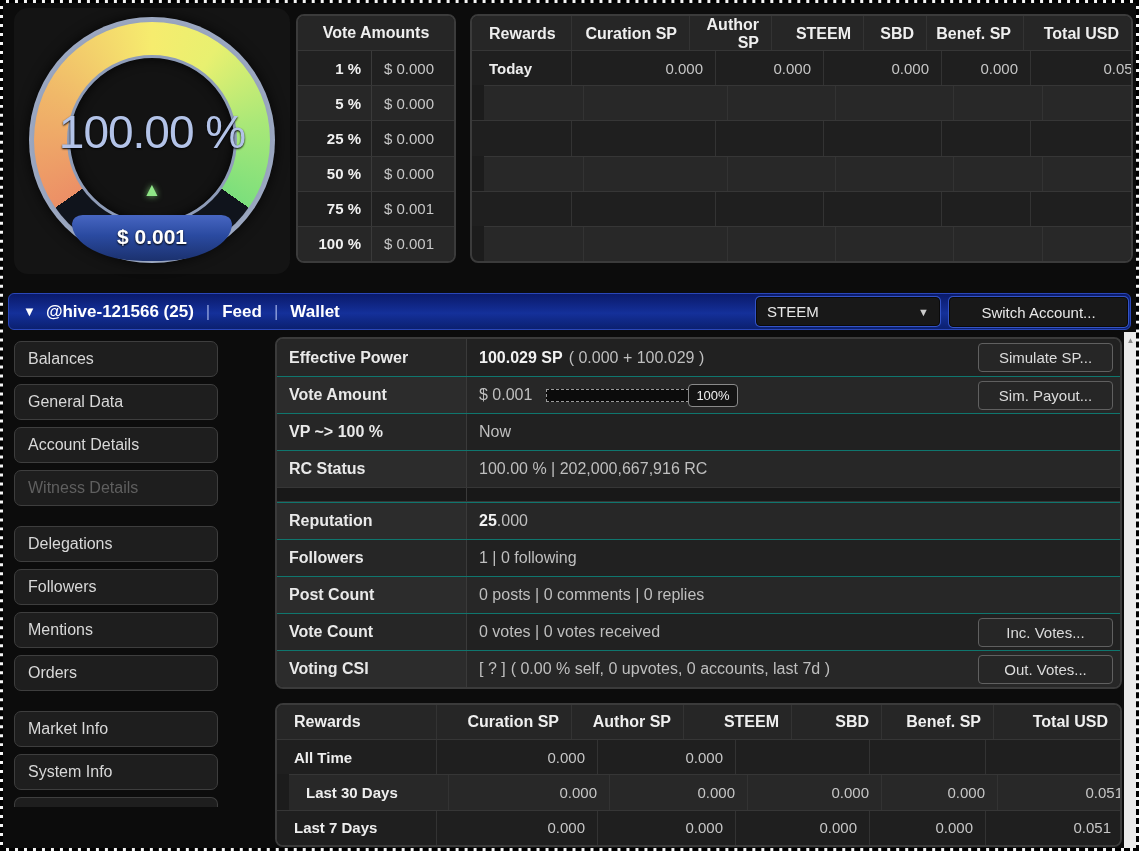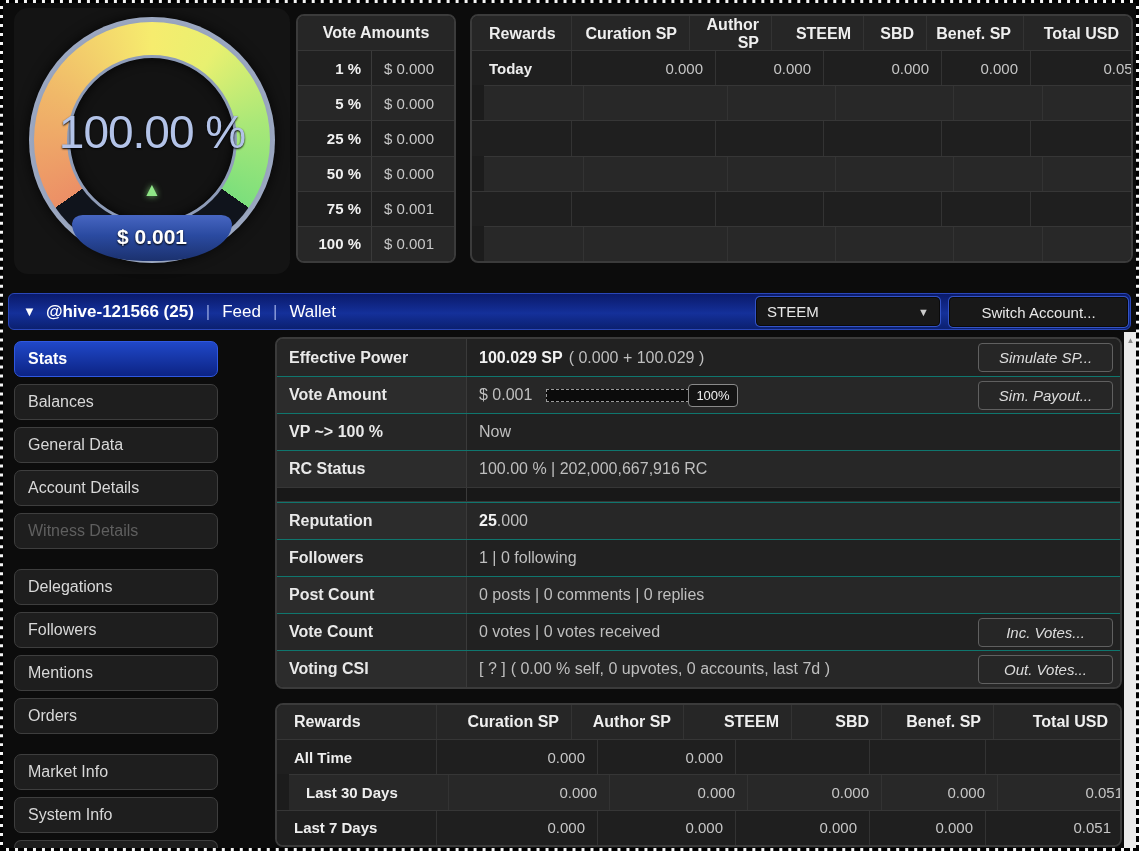--- a/index.html
+++ b/index.html
@@ -55,21 +55,21 @@
   .today-cols { grid-template-columns:100px 118px 82px 92px 63px 97px 1fr; }
   .today-panel .t-row { flex:1; }
 
   
   .acct-bar { position:absolute; left:8px; top:293px; width:1123px; height:37px;
     background:linear-gradient(180deg,#0a1a6a 0%,#14309a 55%,#0b2070 100%);
     border:1px solid #2a47b8; border-radius:6px; display:flex; align-items:center; color:#fff; font-size:17px; }
   .acct-caret { margin-left:14px; font-size:13px; cursor:pointer; }
   .acct-name { margin-left:10px; font-weight:bold; }
   .acct-sep { margin:0 12px; color:#8fa0dc; }
-  .acct-link { color:#fff; cursor:pointer; }
+  .acct-link { color:#fff; cursor:pointer;font-weight:bold; }
   .currency-select { position:absolute; right:190px; top:3px; width:184px; height:29px; background:#181818;
     border:1px solid #0a0a0a; box-shadow:0 0 0 1px #3353c6; border-radius:4px;
     display:flex; align-items:center; justify-content:space-between; padding:0 10px; font-size:15px; color:#e8e8e8; cursor:pointer; }
   .currency-select .sel-caret { font-size:11px; color:#ccc; }
   .switch-btn { position:absolute; right:2px; top:3px; width:179px; height:30px; background:#181818;
     border:1px solid #0a0a0a; box-shadow:0 0 0 1px #3353c6; border-radius:4px;
     display:flex; align-items:center; justify-content:center; font-size:15px; color:#e8e8e8; cursor:pointer; }
 
   
   .sidebar { position:absolute; left:14px; top:341px; width:204px; }
@@ -86,21 +86,21 @@
   .s-row:first-child { border-top:none; }
   .s-label { display:flex; align-items:center; padding-left:12px; font-weight:bold; color:#e9e9e9; border-right:1px solid #3a3a3a; }
   .s-value { display:flex; align-items:center; padding-left:12px; color:#bfbfbf; }
   .s-row.dark  .s-label { background:#262626; } .s-row.dark  .s-value { background:#212121; }
   .s-row.light .s-label { background:#2c2c2c; } .s-row.light .s-value { background:#272727; }
   .s-spacer { display:grid; grid-template-columns:190px 1fr; height:15px; border-top:1px solid #363636; border-bottom:1px solid #363636; }
   .s-spacer div { background:#181818; } .s-spacer div:first-child { border-right:1px solid #3a3a3a; }
   .bold-white { color:#f2f2f2; font-weight:bold; margin-right:6px; }
   .row-btn { position:absolute; right:7px; top:4px; width:135px; height:29px; background:#262626;
     border:1px solid #606060; border-radius:4px; color:#dcdcdc; font-size:15px;
-    display:flex; align-items:center; justify-content:center; cursor:pointer; font-family:"Liberation Sans",sans-serif;font-style:italic; }
+    display:flex; align-items:center; justify-content:center; cursor:pointer; font-family:"Liberation Sans",sans-serif; }
   .slider-track { width:148px; height:13px; margin-left:14px; background:#0c0c0c; border:1px dashed #9a9a9a; }
   .slider-handle { margin-left:-6px; background:#141414; border:1px solid #8a8a8a; border-radius:4px;
     padding:3px 7px; font-size:13px; color:#f0f0f0; z-index:1; cursor:pointer; }
   .csi-help { margin-right:5px; cursor:pointer; }
 
   
   .summary-panel { left:275px; top:703px; width:847px; height:144px; }
   .summary-cols { grid-template-columns:160px 135px 112px 108px 90px 112px 1fr; }
   .summary-panel .t-row { height:36px; }
 
@@ -226,21 +226,20 @@
     <span class="acct-sep">|</span>
     <span class="acct-link">Wallet</span>
     <div class="currency-select">
       <span>STEEM</span>
       <span class="sel-caret">▼</span>
     </div>
     <div class="switch-btn">Switch Account...</div>
   </div>
 
   <div class="sidebar">
-    <div class="side-item active">Stats</div>
     <div class="side-item">Balances</div>
     <div class="side-item">General Data</div>
     <div class="side-item">Account Details</div>
     <div class="side-item disabled">Witness Details</div>
     <div class="side-gap"></div>
     <div class="side-item">Delegations</div>
     <div class="side-item">Followers</div>
     <div class="side-item">Mentions</div>
     <div class="side-item">Orders</div>
     <div class="side-gap"></div>

